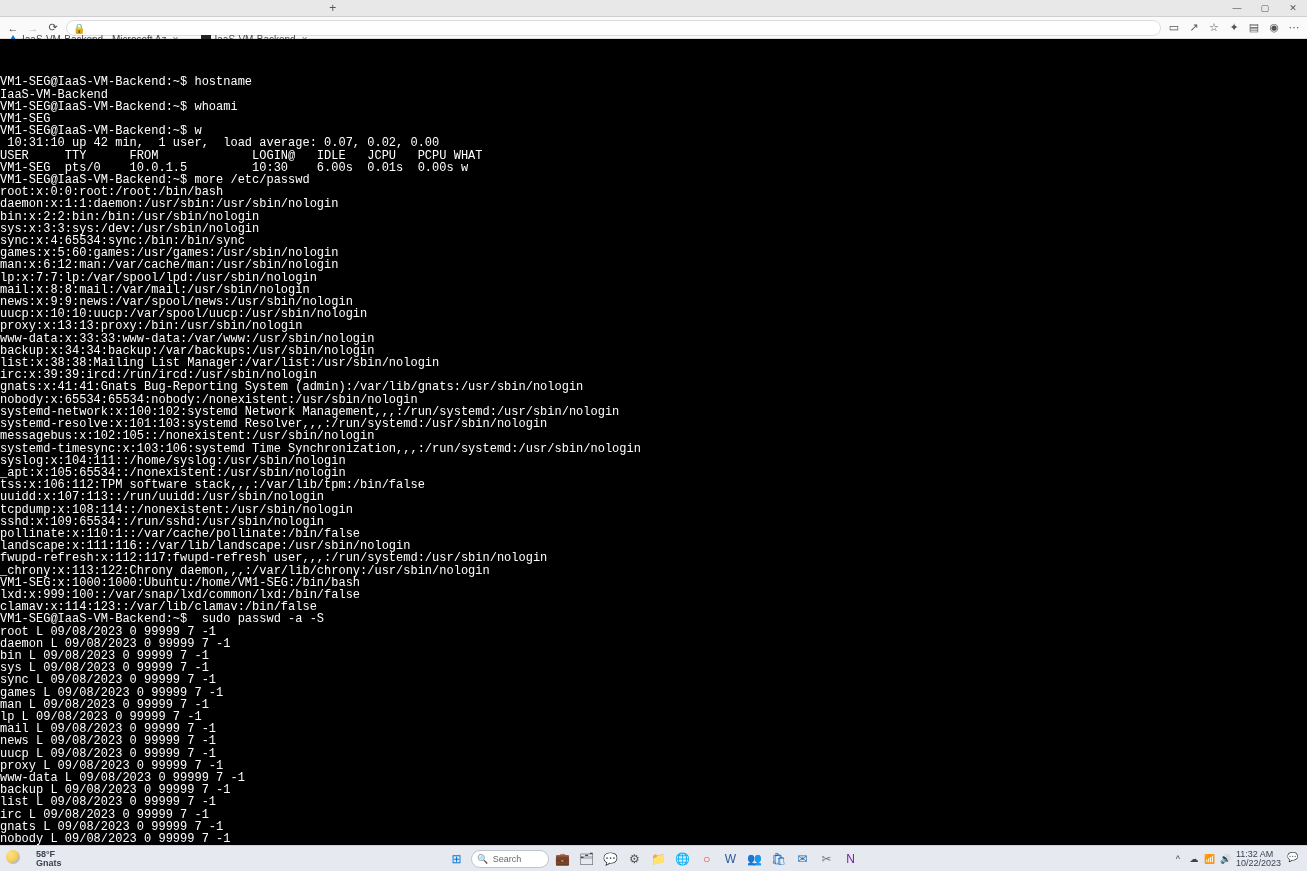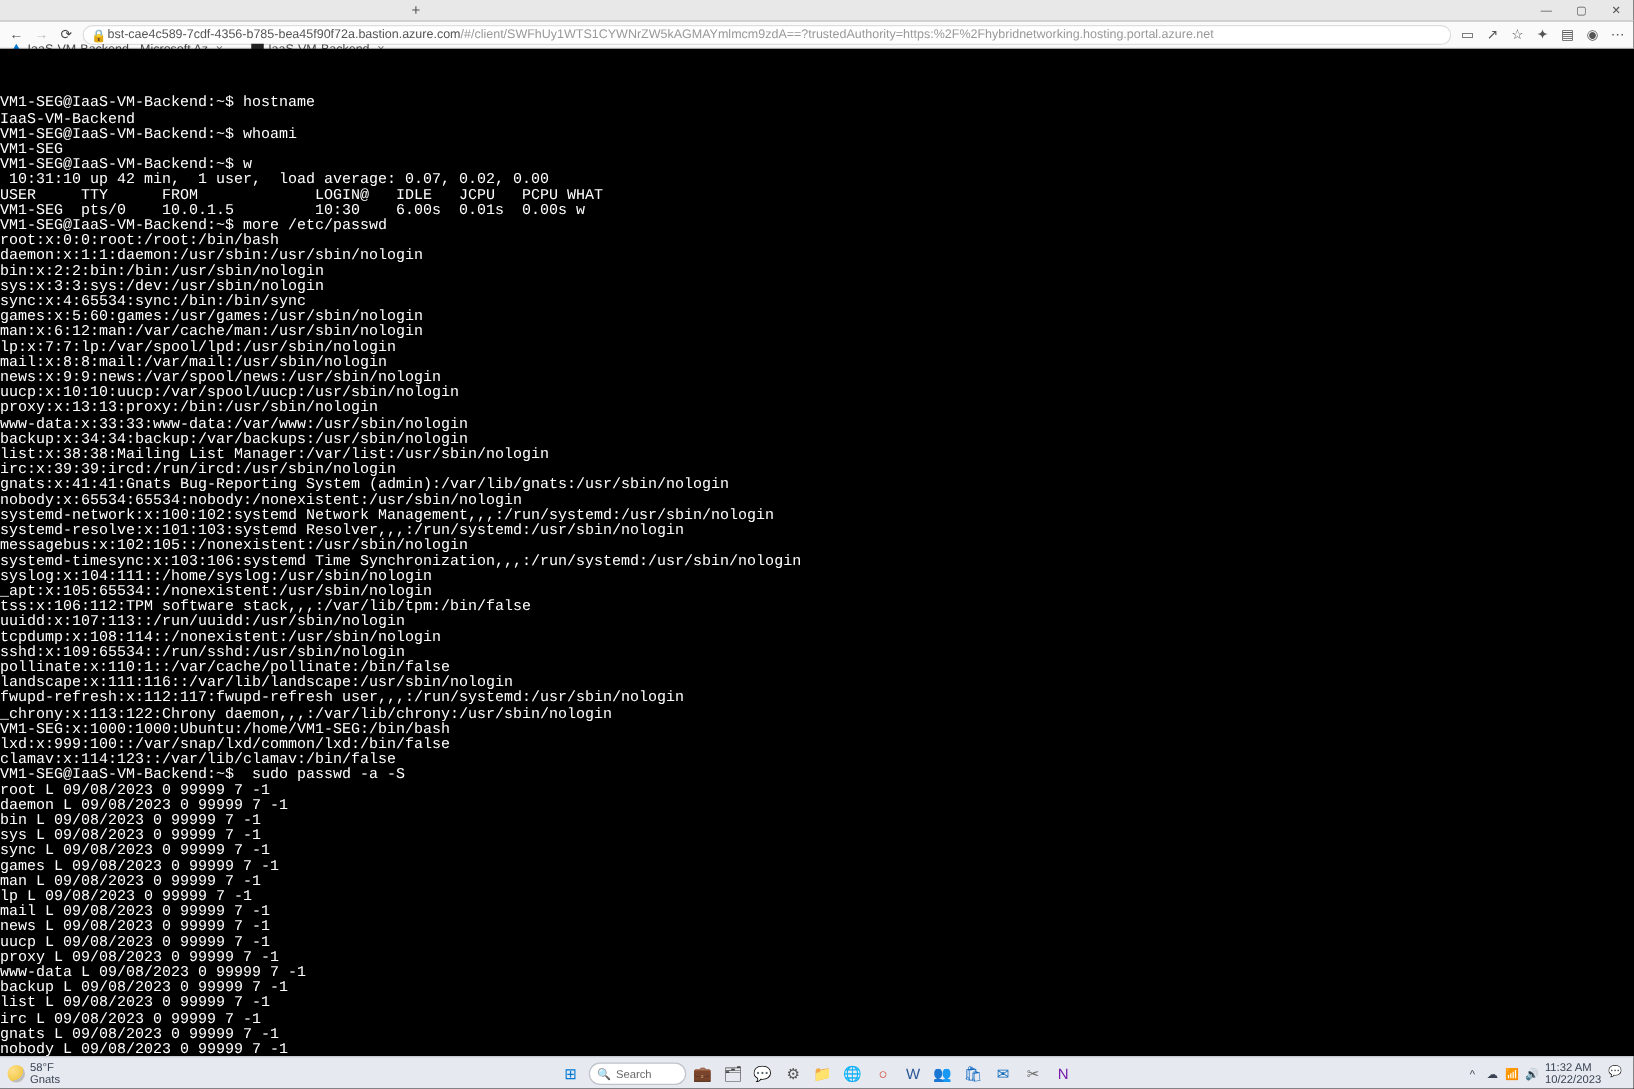--- a/index.html
+++ b/index.html
@@ -166,24 +166,25 @@
       right: 0;
       height: 26px;
       background: #e6e9ef;
       display: flex;
       align-items: center;
       padding: 0 6px;
       border-top: 1px solid #cfd3da;
     }
     .weather {
       display: flex;
-      align-items: center;
-      gap: 4px;
+      align-items: flex-start;
+      gap: 16px;
       font-size: 9px;
       color: #3a4354;
+      font-weight: bold;
     }
     .weather .icon {
       width: 14px;
       height: 14px;
       border-radius: 50%;
       background: radial-gradient(circle at 30% 30%, #ffe08a, #f2c94c 60%, #bdbdbd 60%);
     }
     .weather .wtxt { line-height: 9px; }
     .tb-center {
       position: absolute;
@@ -259,23 +260,20 @@
     <div class="win-btn">✕</div>
   </div>
 </div>
 
 <div class="addrbar">
   <div class="nav-btn">←</div>
   <div class="nav-btn disabled">→</div>
   <div class="nav-btn">⟳</div>
   <div class="addr-field">
     <span class="addr-lock">🔒</span>
-    <span class="addr-url">
-      <span>bst-cae4c589-7cdf-4356-b785-bea45f90f72a.bastion.azure.com</span><span class="dim">/#/client/SWFhUy1WTS1CYWNrZW5kAGMAYmlmcm9zdA==?trustedAuthority=https:%2F%2Fhybridnetworking.hosting.portal.azure.net</span>
-    </span>
   </div>
   <div class="rt-btn">▭</div>
   <div class="rt-btn">↗</div>
   <div class="rt-btn">☆</div>
   <div class="rt-btn">✦</div>
   <div class="rt-btn">▤</div>
   <div class="rt-btn">◉</div>
   <div class="rt-btn">⋯</div>
 </div>
 

